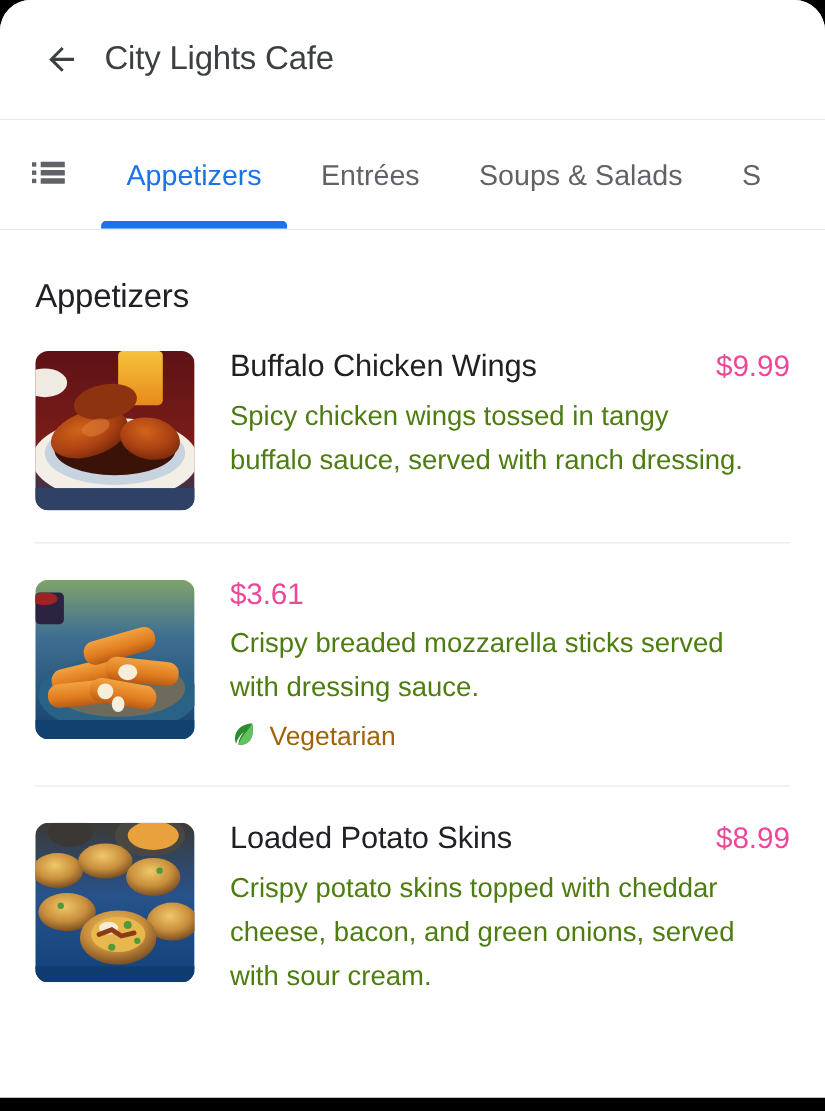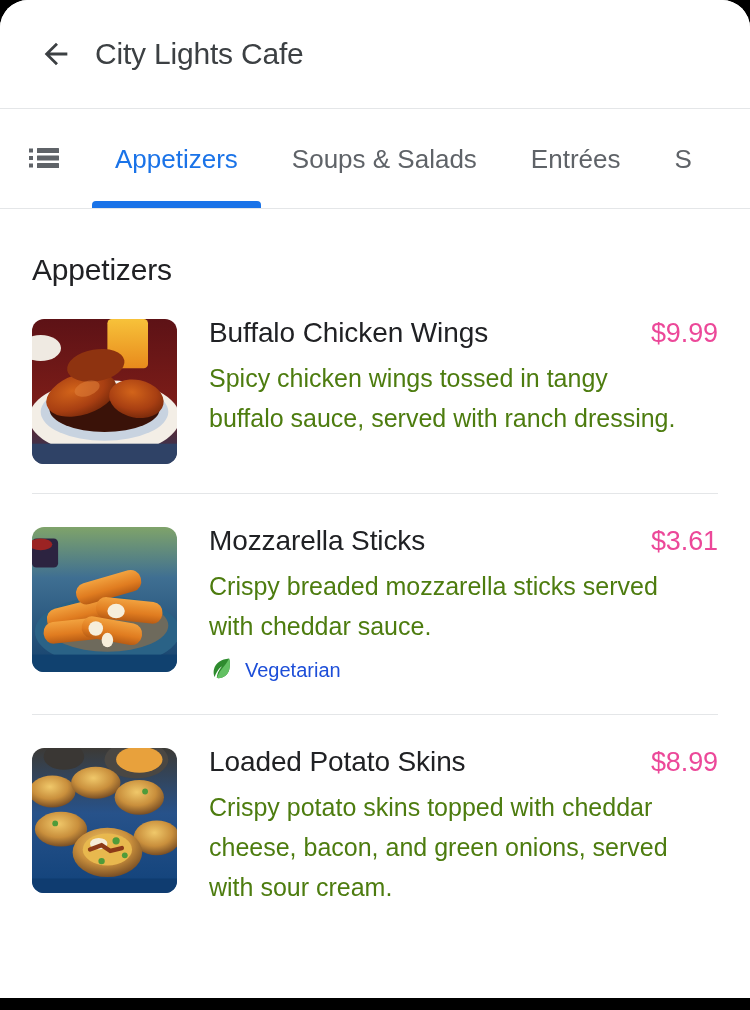--- a/index.html
+++ b/index.html
@@ -139,21 +139,21 @@
   }
   .item-desc {
     margin-top:9px;
     font-size:25px;
     line-height:40px;
     color:#4d7c0f;
     max-width:470px;
   }
   .badges { margin-top:9px; display:flex; align-items:center; gap:10px; }
   .badge { display:flex; align-items:center; gap:10px; }
-  .badge-label { font-size:20px; color:#1d4ed8; }
+  .badge-label { font-size:24px; color:#a16207; }
   .leaf-icon { display:block; }
 
   .divider {
     height:1px;
     background:#e4e6e8;
     margin:29px 32px 29px 32px;
   }
 </style>
 </head>
 <body>
@@ -182,24 +182,24 @@
           <rect x="8" y="9.5" width="22" height="5" rx="0.5" fill="#5f6368"></rect>
           <rect x="8" y="17" width="22" height="5" rx="0.5" fill="#5f6368"></rect>
         </svg>
       </span>
     </div>
     <div class="tabs-scroller">
       <button class="tab active">
         <span>Appetizers</span>
       </button>
       <button class="tab">
-        <span>Soups &amp; Salads</span>
+        <span>Entrées</span>
       </button>
       <button class="tab">
-        <span>Entrées</span>
+        <span>Soups &amp; Salads</span>
       </button>
       <button class="tab">
         <span>S</span>
       </button>
     </div>
   </div>
 
   <div class="content">
     <div class="section-title">Appetizers</div>
 
@@ -276,24 +276,23 @@
               <rect x="34" y="64" width="42" height="15" rx="7" fill="url(#m-stick)" transform="rotate(10 55 72)"></rect>
             </g>
             <ellipse cx="58" cy="58" rx="6" ry="5" fill="#f6eedb"></ellipse>
             <ellipse cx="44" cy="70" rx="5" ry="5" fill="#f6eedb"></ellipse>
             <ellipse cx="52" cy="78" rx="4" ry="5" fill="#f6eedb"></ellipse>
             <rect x="0" y="88" width="100" height="12" fill="#10416f"></rect>
           </svg>
         </div>
         <div class="item-body">
           <div class="item-head">
-            <div class="item-name">Mozzarella Sticks</div>
             <div class="item-price">$3.61</div>
           </div>
-          <div class="item-desc">Crispy breaded mozzarella sticks served with cheddar sauce.</div>
+          <div class="item-desc">Crispy breaded mozzarella sticks served with dressing sauce.</div>
           <div class="badges">
             <div class="badge">
               <span class="leaf-icon">
                 <svg width="26" height="26" viewBox="0 0 24 24" aria-hidden="true">
                   <path d="M18.5 3.2C11.4 3.8 6 7.3 4.6 13.1c-1 4.1.6 7.3.6 7.3S6.9 14 12 10.4C8.6 14.2 7.2 18.4 7.2 21.3c5.6.6 10.2-2.2 11.6-8.1.9-3.9.6-8-0.3-10z" fill="#2e8b2e"></path>
                   <path d="M18.5 3.2c.9 2 1.2 6.1.3 10-1.4 5.9-6 8.7-11.6 8.1 0 0 1.6-4.9 5-8.9 2.2-2.6 4.6-5.5 6.3-9.2z" fill="#63c063"></path>
                 </svg>
               </span>
               <span class="badge-label">Vegetarian</span>
             </div>

